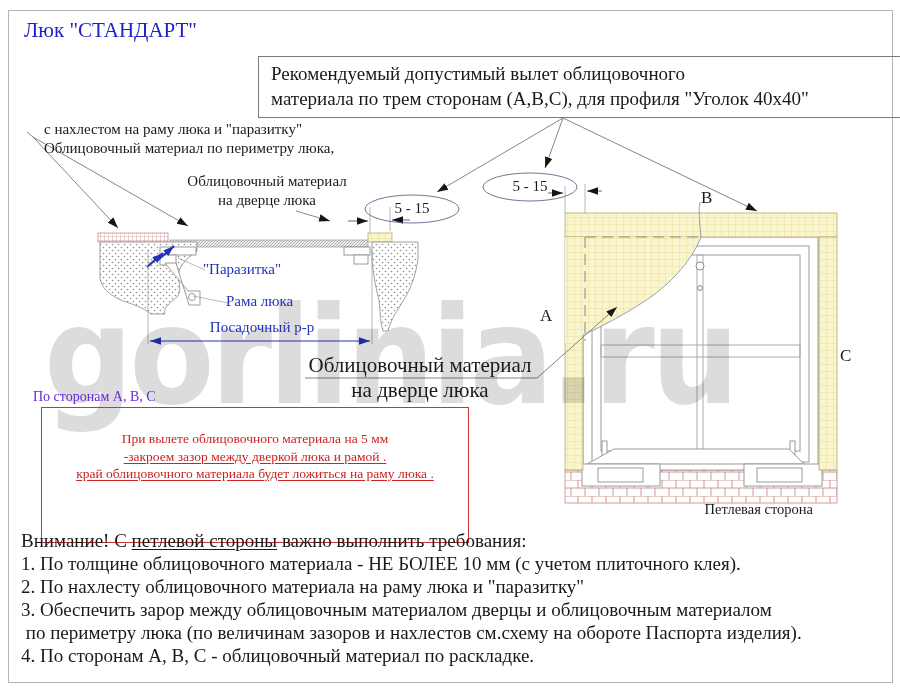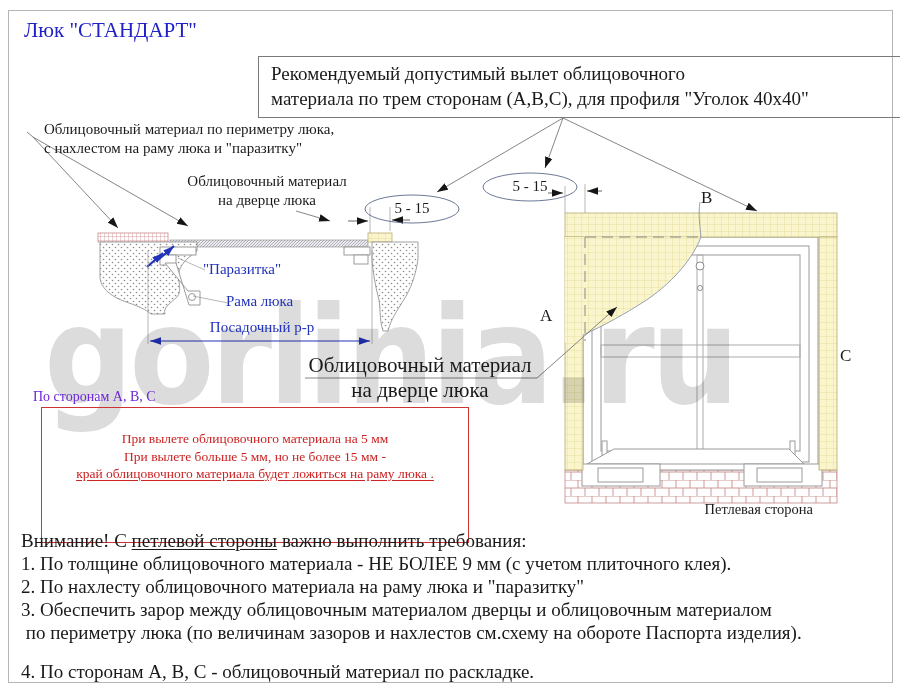--- a/index.html
+++ b/index.html
@@ -27,21 +27,21 @@
   #side-a{left:540px;top:306px;font-size:17px;z-index:6;}
   #side-b{left:701px;top:188px;font-size:17px;z-index:6;}
   #side-c{left:840px;top:346px;font-size:17px;z-index:6;}
   #hinge-label{left:598px;top:501px;width:215px;text-align:right;font-size:14.5px;z-index:6;}
   #warn-heading{left:33px;top:389px;font-size:14px;color:#6d28d9;z-index:6;}
   #warn-box{left:41px;top:407px;width:426px;height:112px;border:1px solid #cc3333;
             text-align:center;font-size:13.5px;line-height:17.5px;padding-top:22px;
             color:#cc2222;z-index:6;}
   .note{left:21px;font-size:19px;z-index:6;}
   #note0{top:530px;} #note1{top:553px;} #note2{top:576px;}
-  #note3{top:599px;} #note4{top:622px;} #note5{top:645px;margin-top:16px;}
+  #note3{top:599px;} #note4{top:622px;} #note5{top:645px;}
   svg{position:absolute;left:0;top:0;z-index:2;}
 </style>
 </head>
 <body>
 
 <div id="page">
 
   <svg width="900" height="700">
     <defs>
       <marker id="mA" markerWidth="12" markerHeight="9" refX="11" refY="4.5" orient="auto" markerUnits="userSpaceOnUse">
@@ -167,22 +167,22 @@
   <div id="watermark">gorlinia.ru</div>
 
   <div id="title" class="abs lbl">Люк "СТАНДАРТ"</div>
 
   <div id="header-note" class="abs">
     <div class="lbl">Рекомендуемый допустимый вылет облицовочного</div>
     <div class="lbl">материала по трем сторонам (А,В,С), для профиля "Уголок 40x40"</div>
   </div>
 
   <div id="perim-label" class="abs">
+    <div class="lbl">с нахлестом на раму люка и "паразитку"</div>
     <div class="lbl">Облицовочный материал по периметру люка,</div>
-    <div class="lbl">с нахлестом на раму люка и "паразитку"</div>
   </div>
 
   <div id="door-label-small" class="abs">
     <div class="lbl">Облицовочный материал</div>
     <div class="lbl">на дверце люка</div>
   </div>
 
   <div id="parazitka" class="abs lbl blue">"Паразитка"</div>
   <div id="rama" class="abs lbl blue">Рама люка</div>
   <div id="posad" class="abs lbl blue">Посадочный р-р</div>
@@ -196,24 +196,24 @@
   <div id="dim2" class="abs lbl">5 - 15</div>
 
   <div id="side-a" class="abs lbl">А</div>
   <div id="side-b" class="abs lbl">В</div>
   <div id="side-c" class="abs lbl">С</div>
   <div id="hinge-label" class="abs lbl">Петлевая сторона</div>
 
   <div id="warn-heading" class="abs lbl">По сторонам А, В, С</div>
   <div id="warn-box" class="abs">
     <div>При вылете облицовочного материала  на 5 мм</div>
-    <div>При вылете больше 5 мм, но не более 15 мм -</div>
+    <div class="u">-закроем зазор между дверкой люка и рамой .</div>
     <div class="u">край облицовочного материала будет ложиться на раму люка .</div>
   </div>
 
   <div id="note0" class="abs note lbl"><span>Внимание! С </span><span class="u">петлевой стороны</span><span> важно выполнить требования:</span></div>
-  <div id="note1" class="abs note lbl">1. По толщине облицовочного материала - НЕ БОЛЕЕ 9 мм (с учетом плиточного клея).</div>
+  <div id="note1" class="abs note lbl">1. По толщине облицовочного материала - НЕ БОЛЕЕ 10 мм (с учетом плиточного клея).</div>
   <div id="note2" class="abs note lbl">2. По нахлесту облицовочного материала на раму люка и "паразитку"</div>
   <div id="note3" class="abs note lbl">3. Обеспечить зарор между облицовочным материалом дверцы и облицовочным материалом</div>
   <div id="note4" class="abs note lbl"> по периметру люка (по величинам зазоров и нахлестов см.схему на обороте Паспорта изделия).</div>
   <div id="note5" class="abs note lbl">4. По сторонам А, В, С - облицовочный материал по раскладке.</div>
 
 </div>
 
 </body></html>

